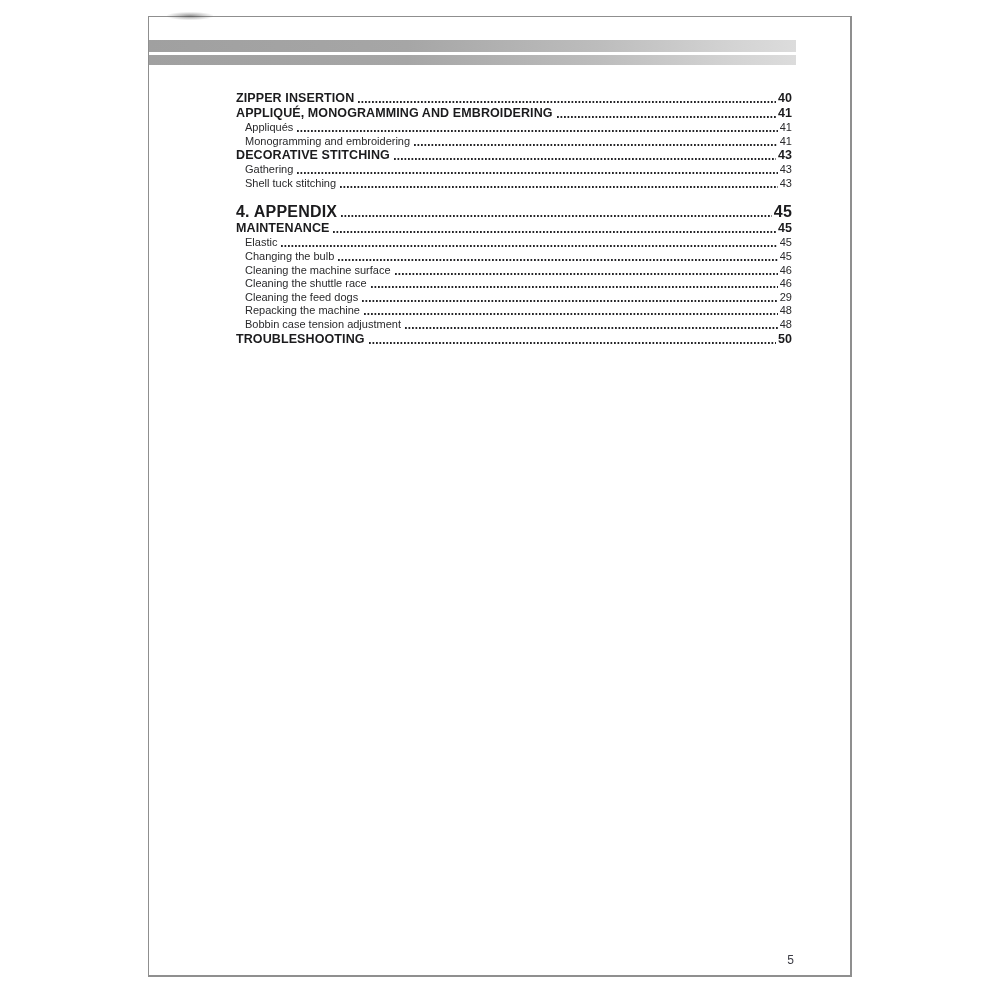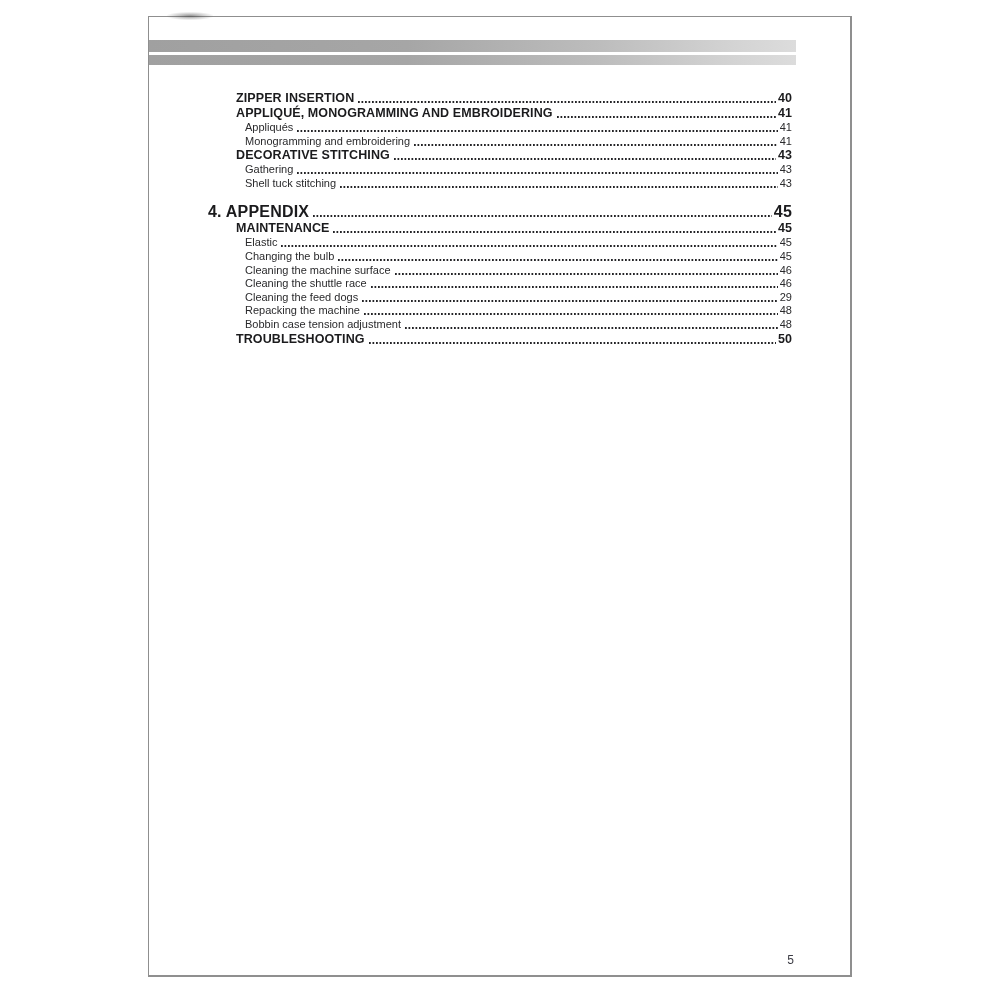--- a/index.html
+++ b/index.html
@@ -74,20 +74,21 @@
     background-size: 3.5px 2.2px;
     background-repeat: repeat-x;
     background-position: left bottom;
   }
   .row.chapter {
     font-size: 16px;
     font-weight: bold;
     line-height: 19px;
     margin-top: 12px;
     letter-spacing: 0.2px;
+    margin-left: 28px;
   }
   .row.chapter .dots { margin-bottom: 4px; }
   .row.section {
     font-size: 12.5px;
     font-weight: bold;
     line-height: 15px;
     margin-left: 28px;
     margin-top: 0;
     letter-spacing: 0.1px;
   }

